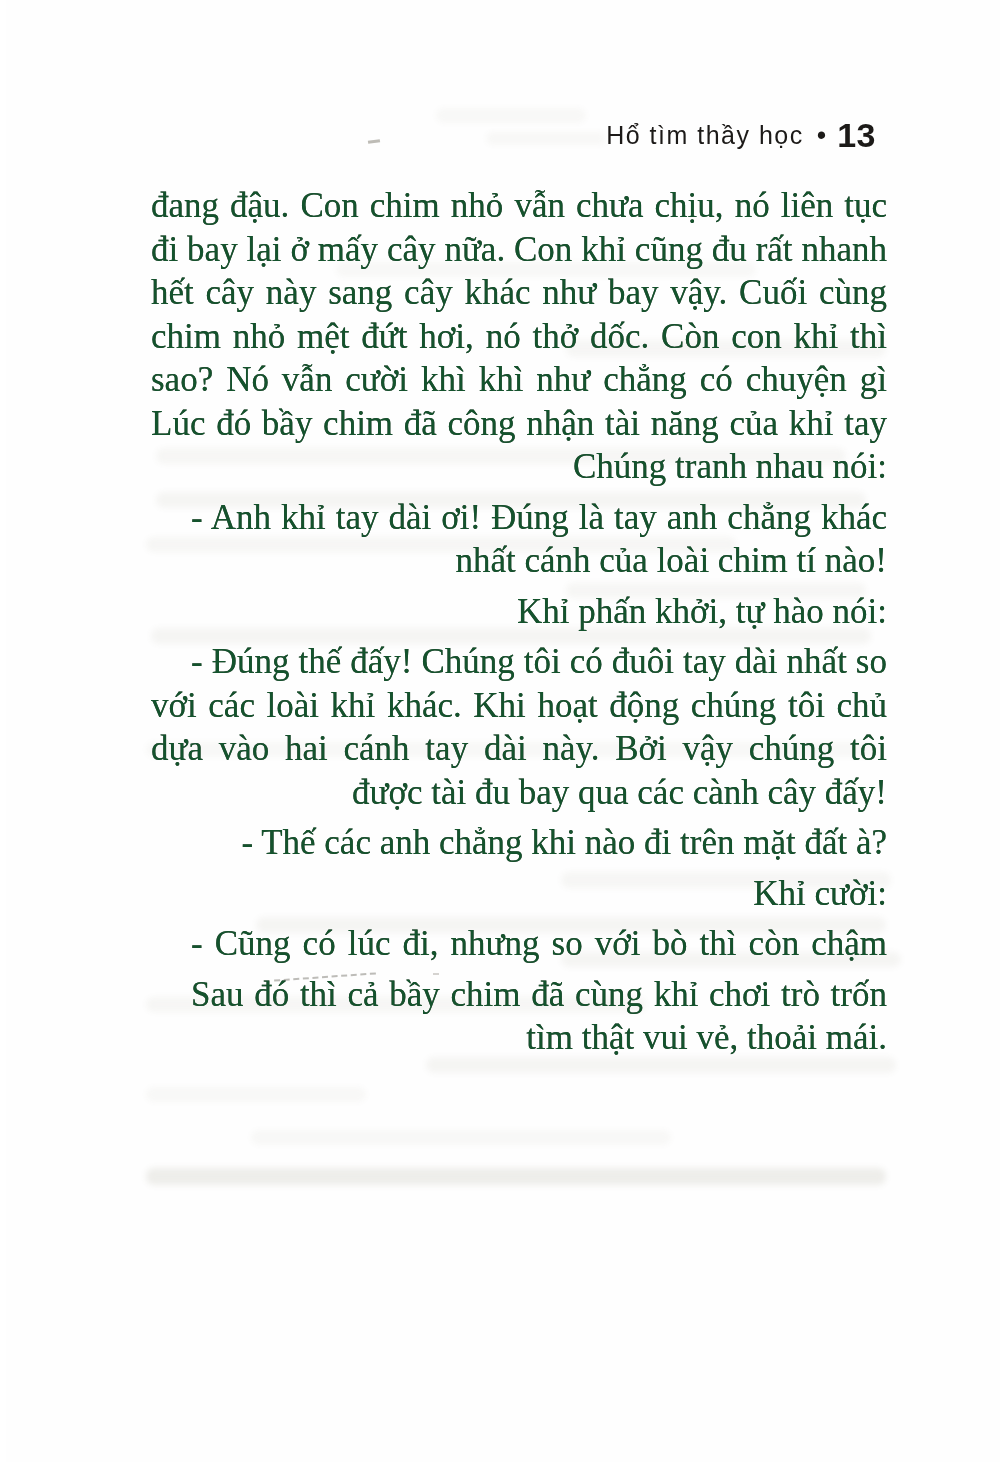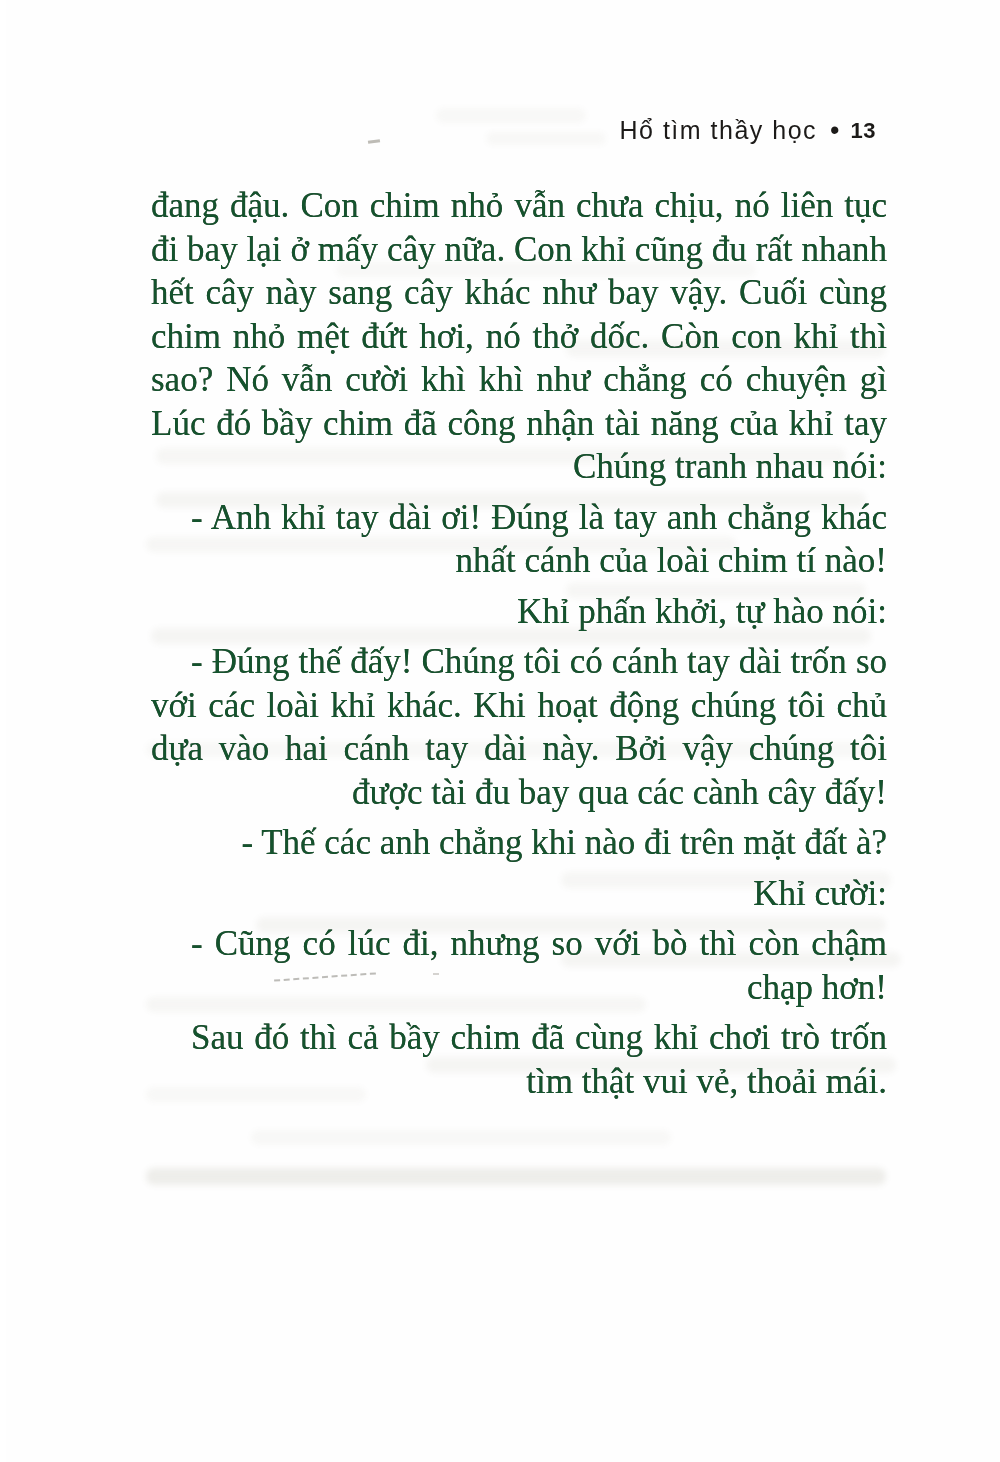--- a/index.html
+++ b/index.html
@@ -29,21 +29,21 @@
     display: flex;
     align-items: center;
   }
   .header .bullet {
     font-size: 27px;
     margin: 0 11px 0 13px;
     letter-spacing: 0;
     line-height: 1;
   }
   .header .pagenum {
-    font-size: 22px;
+    font-size: 34px;
     font-weight: bold;
     letter-spacing: 0.5px;
   }
   
   .text-block {
     position: absolute;
     left: 145px;
     top: 184px;
     width: 736px;
     color: #14532d;
@@ -123,25 +123,24 @@
       <div class="line just">đang đậu. Con chim nhỏ vẫn chưa chịu, nó liên tục bay</div>
       <div class="line just">đi bay lại ở mấy cây nữa. Con khỉ cũng đu rất nhanh</div>
       <div class="line just">hết cây này sang cây khác như bay vậy. Cuối cùng con</div>
       <div class="line just">chim nhỏ mệt đứt hơi, nó thở dốc. Còn con khỉ thì</div>
       <div class="line just">sao? Nó vẫn cười khì khì như chẳng có chuyện gì hết.</div>
       <div class="line just">Lúc đó bầy chim đã công nhận tài năng của khỉ tay dài.</div>
       <div class="line">Chúng tranh nhau nói:</div>
       <div class="line indent just">- Anh khỉ tay dài ơi! Đúng là tay anh chẳng khác gì</div>
       <div class="line">nhất cánh của loài chim tí nào!</div>
       <div class="line indent">Khỉ phấn khởi, tự hào nói:</div>
-      <div class="line indent just">- Đúng thế đấy! Chúng tôi có cánh tay dài trốn so</div>
+      <div class="line indent just">- Đúng thế đấy! Chúng tôi có đuôi tay dài nhất so</div>
       <div class="line just">với các loài khỉ khác. Khi hoạt động chúng tôi chủ yếu</div>
       <div class="line just">dựa vào hai cánh tay dài này. Bởi vậy chúng tôi luyện</div>
       <div class="line">được tài đu bay qua các cành cây đấy!</div>
       <div class="line indent">- Thế các anh chẳng khi nào đi trên mặt đất à?</div>
       <div class="line indent">Khỉ cười:</div>
       <div class="line indent just">- Cũng có lúc đi, nhưng so với bò thì còn chậm</div>
-      <div class="line">chạp hơn!</div>
       <div class="line indent just">Sau đó thì cả bầy chim đã cùng khỉ chơi trò trốn</div>
       <div class="line">tìm thật vui vẻ, thoải mái.</div>
     </div>
 
 </div>
 
 </body></html>

